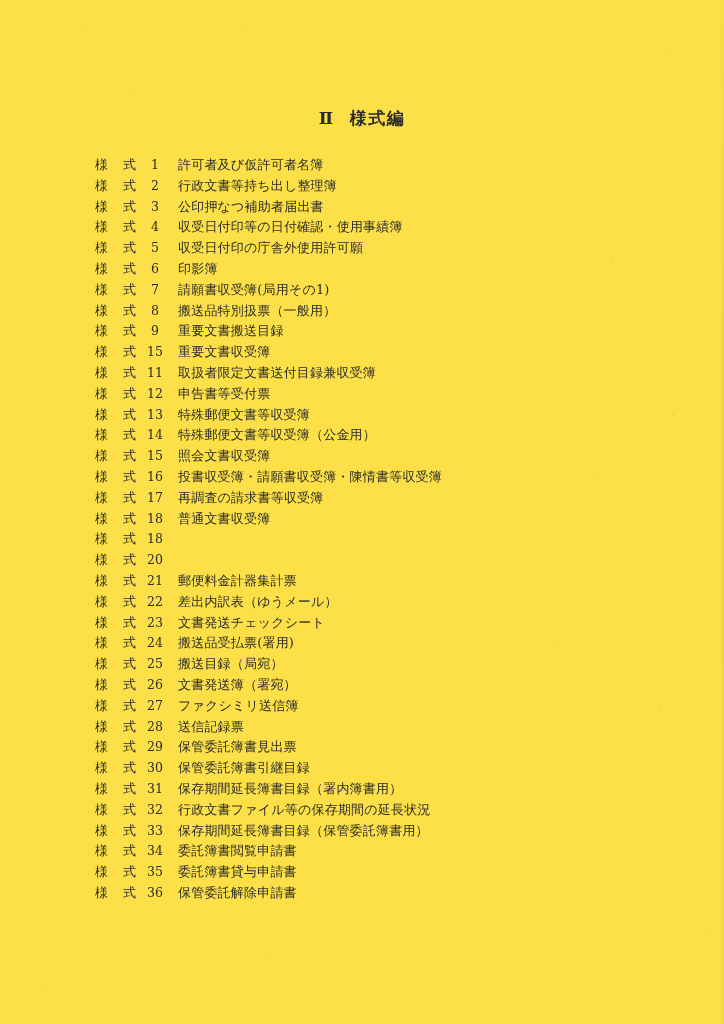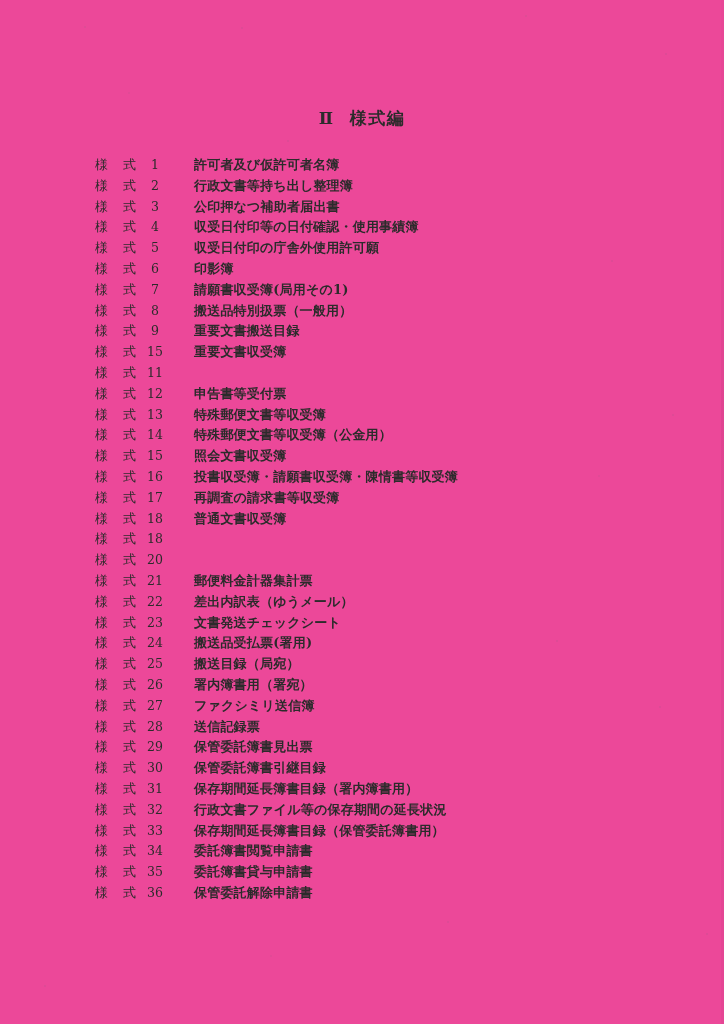--- a/index.html
+++ b/index.html
@@ -5,21 +5,21 @@
   html, body {
     margin: 0;
     padding: 0;
     background: #e8e8e8;
   }
   .page {
     position: relative;
     width: 724px;
     height: 1024px;
     margin: 0 auto;
-    background: #ec4899;
+    background: #fde047;
     overflow: hidden;
     font-family: "DejaVu Serif", "Liberation Serif", serif;
     color: #2b2b2b;
   }
   
   .scan-noise {
     position: absolute;
     top: 0; left: 0;
     width: 2px; height: 2px;
     border-radius: 50%;
@@ -82,24 +82,23 @@
   .row .c2 { position: absolute; left: 123px; }
   .row .c3 {
     position: absolute;
     left: 138px;
     width: 34px;
     text-align: center;
     font-size: 12.5px;
   }
   .row .c4 {
     position: absolute;
-    left: 194px;
+    left: 178px;
     white-space: nowrap;
     letter-spacing: 0.2px;
-    font-weight: bold;
   }
 </style>
 </head>
 <body>
 
 <div class="page">
   <div class="scan-noise"></div>
   <div class="scan-edge"></div>
 
   <div class="doc-title"><span>Ⅱ</span><span class="title-gap"></span><span>様式編</span></div>
@@ -172,20 +171,21 @@
     <span class="c1">様</span>
     <span class="c2">式</span>
     <span class="c3">15</span>
     <span class="c4">重要文書収受簿</span>
   </div>
 
   <div class="row">
     <span class="c1">様</span>
     <span class="c2">式</span>
     <span class="c3">11</span>
+    <span class="c4">取扱者限定文書送付目録兼収受簿</span>
   </div>
 
   <div class="row">
     <span class="c1">様</span>
     <span class="c2">式</span>
     <span class="c3">12</span>
     <span class="c4">申告書等受付票</span>
   </div>
 
   <div class="row">
@@ -274,21 +274,21 @@
     <span class="c1">様</span>
     <span class="c2">式</span>
     <span class="c3">25</span>
     <span class="c4">搬送目録（局宛）</span>
   </div>
 
   <div class="row">
     <span class="c1">様</span>
     <span class="c2">式</span>
     <span class="c3">26</span>
-    <span class="c4">署内簿書用（署宛）</span>
+    <span class="c4">文書発送簿（署宛）</span>
   </div>
 
   <div class="row">
     <span class="c1">様</span>
     <span class="c2">式</span>
     <span class="c3">27</span>
     <span class="c4">ファクシミリ送信簿</span>
   </div>
 
   <div class="row">

